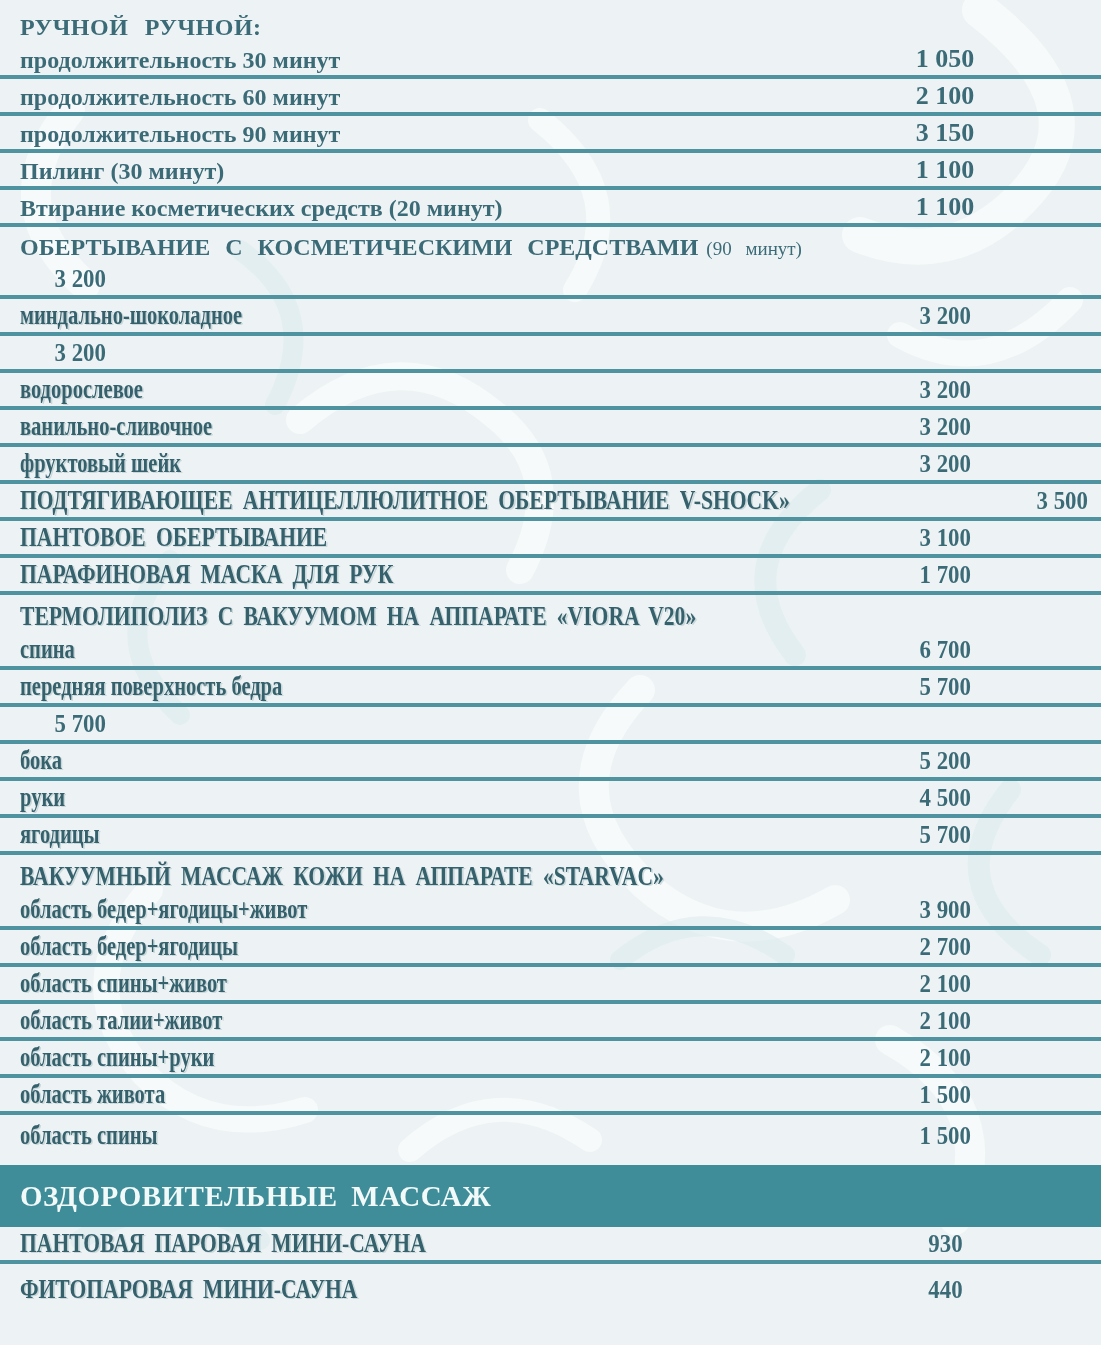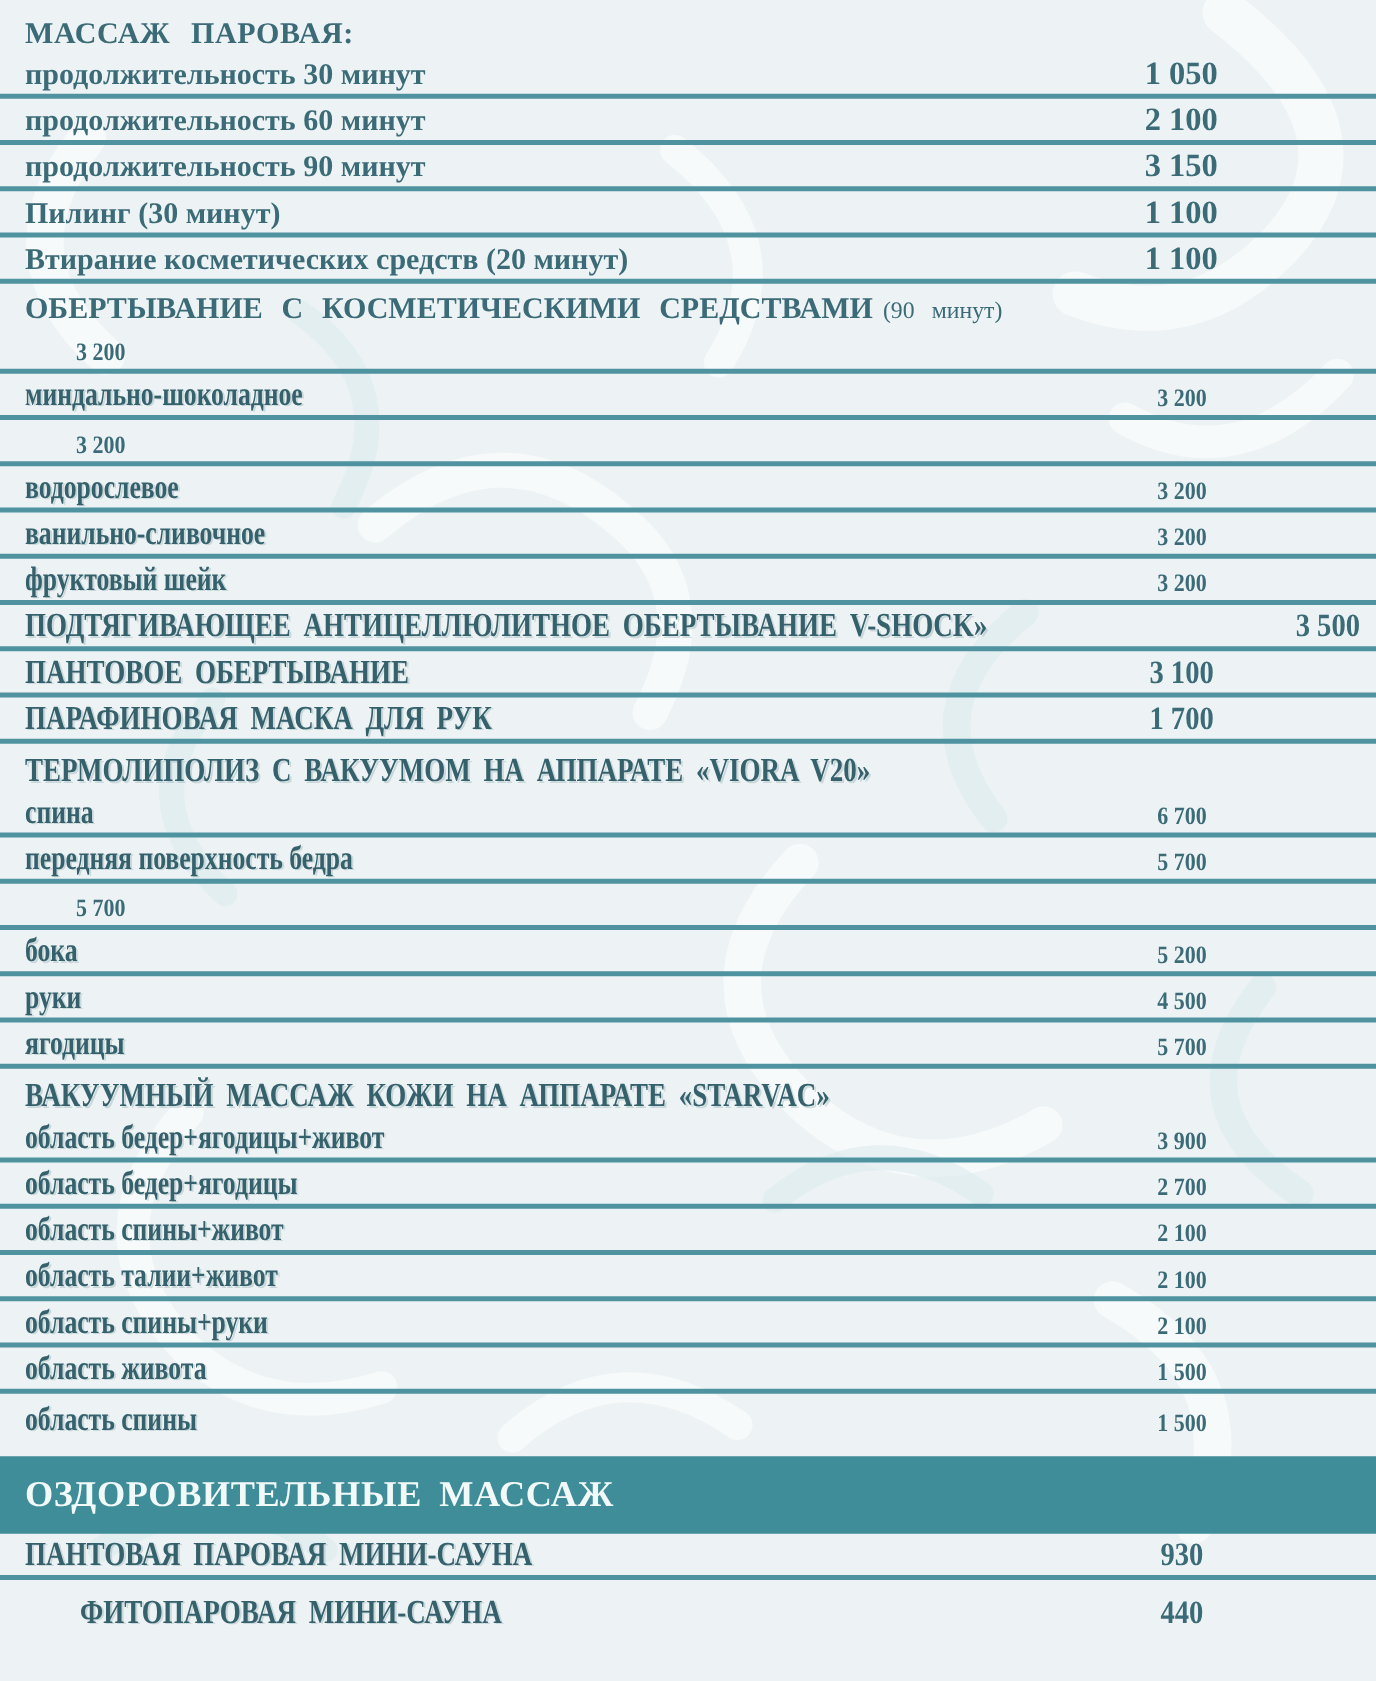--- a/index.html
+++ b/index.html
@@ -39,27 +39,27 @@
     padding-bottom:3px;color:var(--text);font-weight:bold;font-size:26px;line-height:1.0;
   }
   
   .row.title{height:42px;border-bottom:none;}
   .row.title .label{font-size:26px;word-spacing:10px;letter-spacing:0.5px;}
   .row.item{height:37px;}
   .row.header{height:35px;border-bottom:none;}
   .row.header .label{font-size:24px;word-spacing:9px;}
   .row.header.cond-caps{height:38px;}
   .row.no-border{border-bottom:none;}
-  .row.last{height:42px;padding-left:44px;}
+  .row.last{height:42px;}
   
   .row.wide .label{font-size:24px;}
   
   .row.cond .label{font-size:27px;color:var(--text-cond);text-shadow:2px 1px 0 rgba(137,167,173,0.35);}
   .row.cond .label-inner{transform:scaleX(0.76);}
-  .row.cond .price{font-size:20px;}
+  .row.cond .price{font-size:26px;}
   
   .row.cond-caps .label{font-size:27px;color:var(--text-cond);word-spacing:6px;text-shadow:2px 1px 0 rgba(137,167,173,0.35);}
   .row.cond-caps .label-inner{transform:scaleX(0.80);}
   .row.cond-caps .price{font-size:26px;}
   .row.cond .price .price-inner,
   .row.cond-caps .price .price-inner{display:inline-block;transform:scaleX(0.88);transform-origin:center bottom;}
   
   .row.banner{
     height:62px;margin-top:13px;border-bottom:none;background:var(--banner);
     align-items:center;
@@ -90,21 +90,21 @@
     <path d="M1010,790 q-75,95 30,165" stroke-width="22"></path>
     <path d="M80,1240 q95,-65 180,0" stroke-width="20"></path>
     <path d="M620,960 q80,-65 165,-5" stroke-width="20"></path>
     <path d="M170,560 q-70,80 10,155" stroke-width="20"></path>
   </g>
 </svg>
 
 <div class="sheet">
   <div id="rows">
       <div class="row title wide">
-        <span class="label"><span class="label-inner">МАССАЖ  ПАРОВАЯ:</span></span>
+        <span class="label"><span class="label-inner">РУЧНОЙ  РУЧНОЙ:</span></span>
       </div>
       <div class="row item wide">
         <span class="label"><span class="label-inner">продолжительность 30 минут</span></span>
         <span class="price"><span class="price-inner">1 050</span></span>
       </div>
       <div class="row item wide">
         <span class="label"><span class="label-inner">продолжительность 60 минут</span></span>
         <span class="price"><span class="price-inner">2 100</span></span>
       </div>
       <div class="row item wide">

